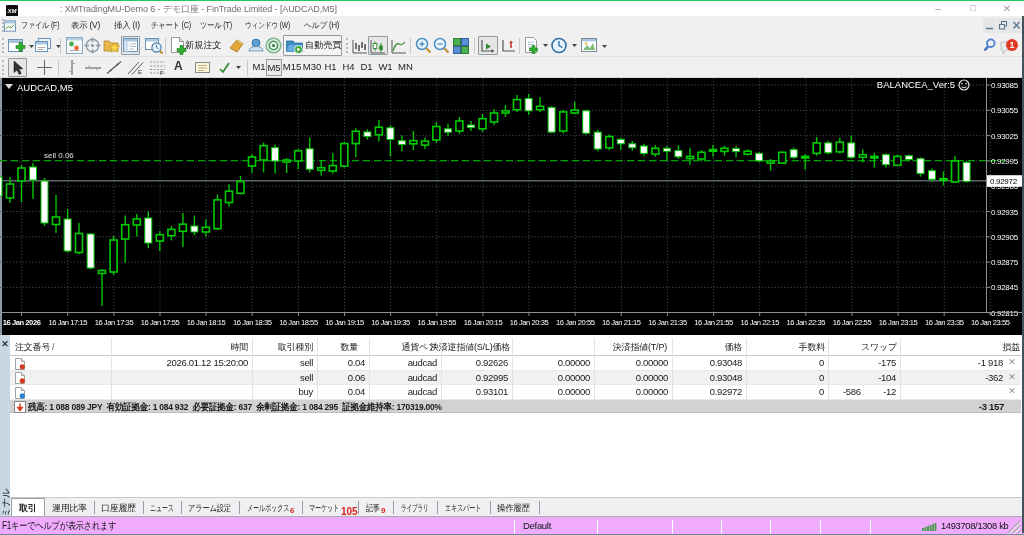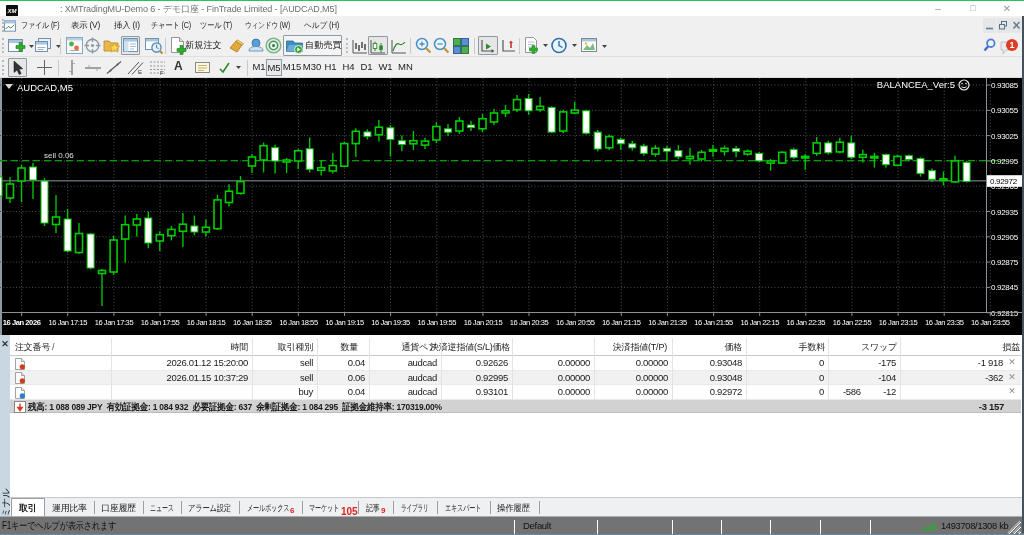--- a/index.html
+++ b/index.html
@@ -17,21 +17,21 @@
 .tgrip{top:3px;width:3px;height:15px;border-left:2px dotted #bbb}
 .sep{top:3px;width:1px;height:16px;background:#c9c9c9}
 .pressed{background:#e6e6e6;border:1px solid #8f9aa3;border-radius:1px}
 .tbtxt{font-size:9px;color:#111;white-space:nowrap;letter-spacing:0.2px}
 .pbtn{top:2px;height:17px;line-height:16px;font-size:9.5px;color:#222;text-align:center}
 .pbtn.on{background:#e9e9e9;border:1px solid #8f9aa3}
 #chart{left:0;top:78px;width:1024px;height:257px;background:#000}
 #term{left:0;top:335px;width:1024px;height:162px;background:#fff}
 #sidebar{left:0;top:335px;width:10px;height:181px;background:#c9d7e2}
 #tabs{left:10px;top:497px;width:1014px;height:19px;background:#eef0f1;border-top:1px solid #c8c8c8}
-#statusbar{left:0;top:516px;width:1024px;height:19px;background:#737373;border-top:1px solid #a8adb2}
+#statusbar{left:0;top:516px;width:1024px;height:19px;background:#f0abfc;border-top:1px solid #a8adb2}
 .cell{font-size:9.5px;letter-spacing:-0.3px;color:#1a1a1a;white-space:nowrap;line-height:14.5px}
 .hdr{font-size:9px;color:#1a1a1a;white-space:nowrap;line-height:18px;letter-spacing:-0.2px}
 .tabtxt{top:3.5px;font-size:9px;letter-spacing:-0.3px;color:#222;white-space:nowrap}
 .tsep{top:3px;width:1px;height:13px;background:#9aa0a6}
 .ssep{top:3px;width:1px;height:14px;background:#c3c7cb;border-right:1px solid #fff}
 .stxt{font-size:10px;letter-spacing:-0.3px;color:#111;line-height:18px;white-space:nowrap}
 svg text{font-family:"Liberation Sans",sans-serif}
 #rborder{left:1021.5px;top:16px;width:2.5px;height:517px;background:#44525c}
 </style></head>
 <body>
@@ -591,21 +591,20 @@
 <div class="cell abs" style="left:664px;top:21px;width:160px;text-align:right">0</div>
 <div class="cell abs" style="left:736px;top:21px;width:160px;text-align:right">-175</div>
 <div class="cell abs" style="left:843px;top:21px;width:160px;text-align:right">-1 918</div>
 <div class="abs" style="left:1006px;top:22px;width:12px;text-align:center;font-size:9px;color:#909090">✕</div>
 <div class="abs" style="left:10px;top:35.5px;width:1011px;height:14.5px;background:#f1f1f1;border-bottom:1px solid #e9e9e9"></div>
 <svg class="abs" style="left:14px;top:37.0px" width="12" height="12">
       <path d="M1.5 0.5 h6 l3 3 v8 h-9 Z" fill="#fff" stroke="#999" stroke-width="0.9"></path>
       <path d="M7.5 0.5 v3 h3" fill="#e8e8e8" stroke="#999" stroke-width="0.9"></path>
       <circle cx="8.3" cy="8.8" r="2.6" fill="#d23b1e"></circle>
     </svg>
-<div class="cell abs" style="left:88px;top:35.5px;width:160px;text-align:right">2026.01.15 10:37:29</div>
 <div class="cell abs" style="left:153px;top:35.5px;width:160px;text-align:right">sell</div>
 <div class="cell abs" style="left:205px;top:35.5px;width:160px;text-align:right">0.06</div>
 <div class="cell abs" style="left:277px;top:35.5px;width:160px;text-align:right">audcad</div>
 <div class="cell abs" style="left:348px;top:35.5px;width:160px;text-align:right">0.92995</div>
 <div class="cell abs" style="left:430px;top:35.5px;width:160px;text-align:right">0.00000</div>
 <div class="cell abs" style="left:508px;top:35.5px;width:160px;text-align:right">0.00000</div>
 <div class="cell abs" style="left:582px;top:35.5px;width:160px;text-align:right">0.93048</div>
 <div class="cell abs" style="left:664px;top:35.5px;width:160px;text-align:right">0</div>
 <div class="cell abs" style="left:736px;top:35.5px;width:160px;text-align:right">-104</div>
 <div class="cell abs" style="left:843px;top:35.5px;width:160px;text-align:right">-362</div>

